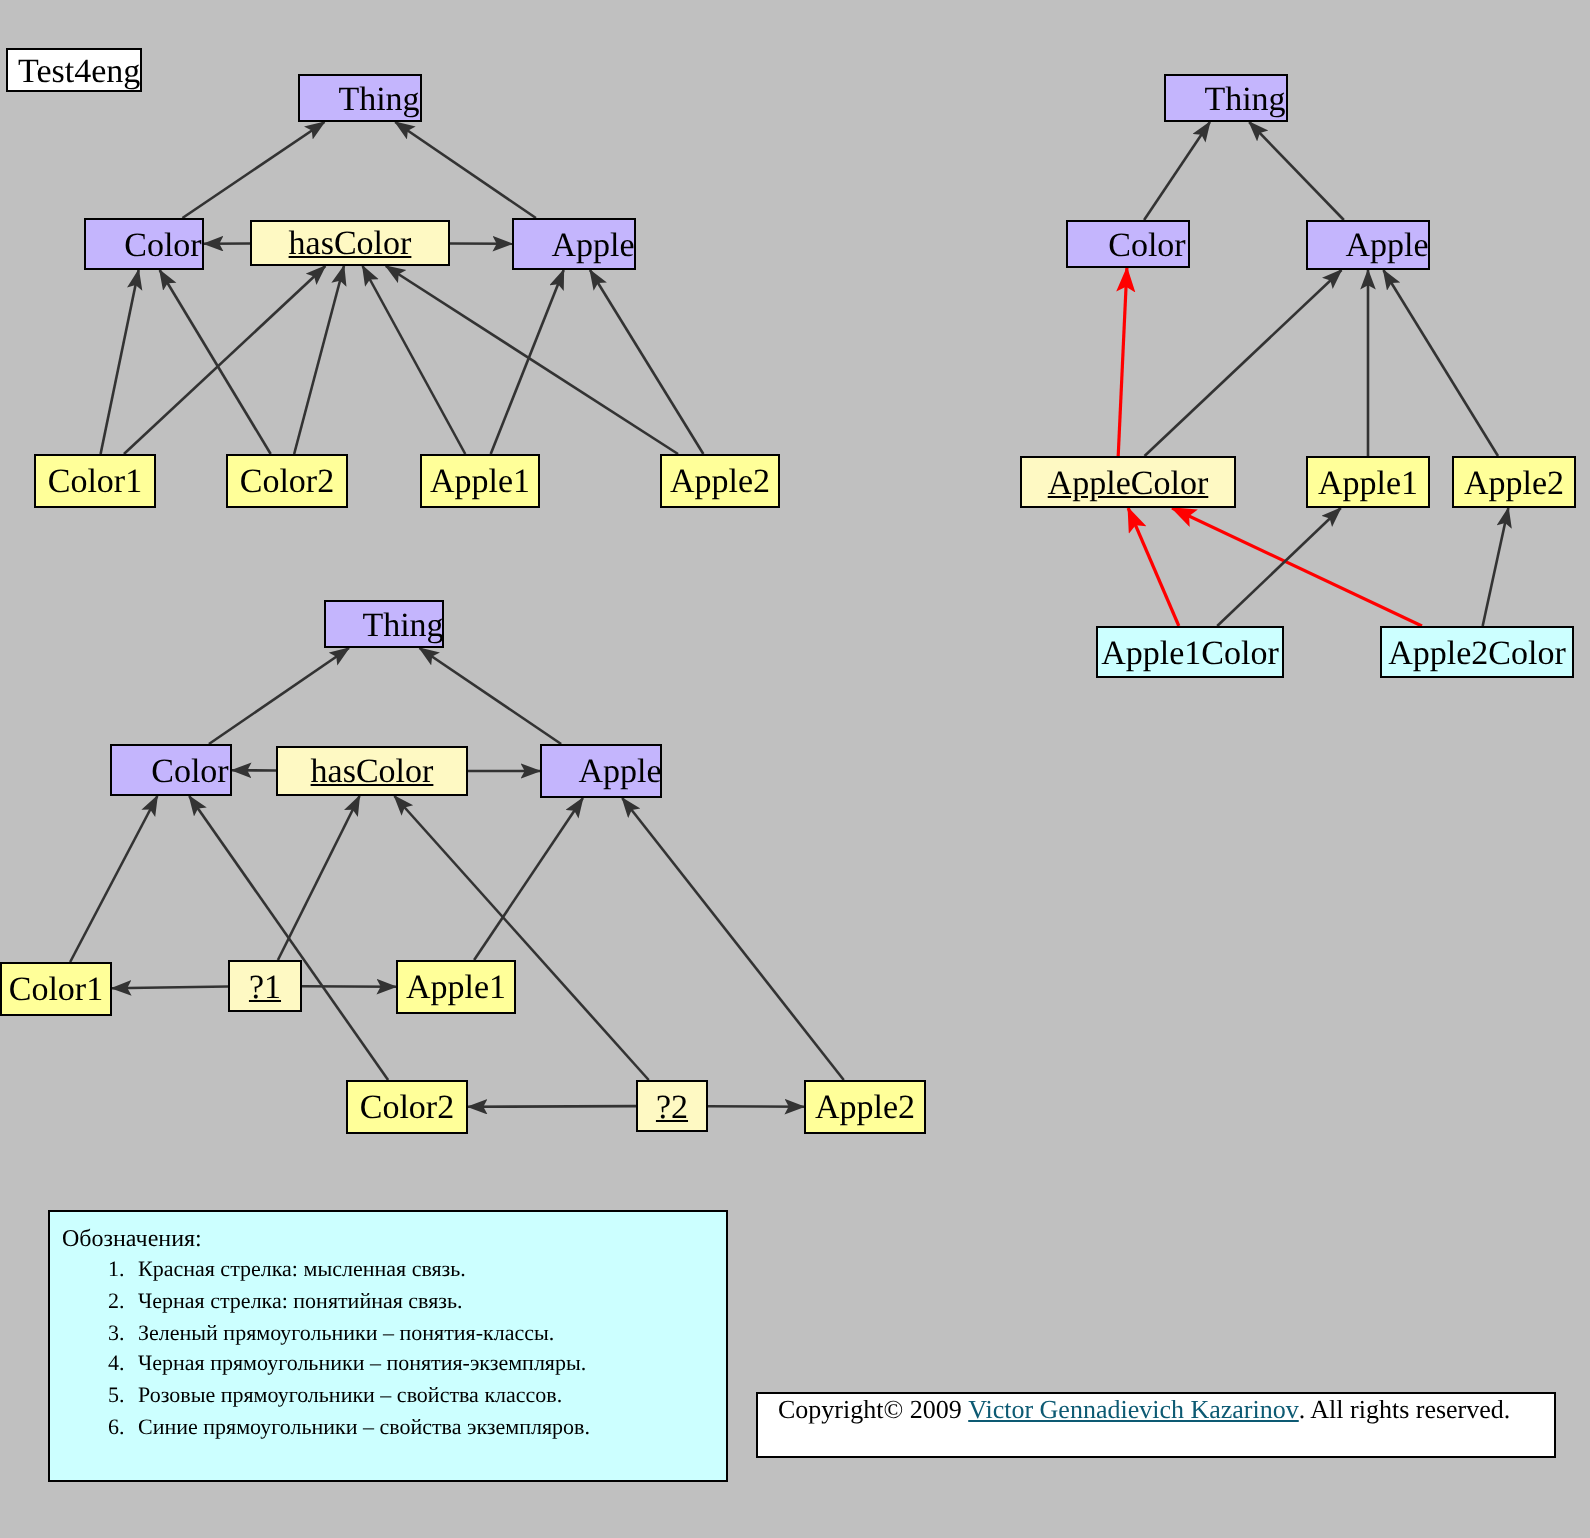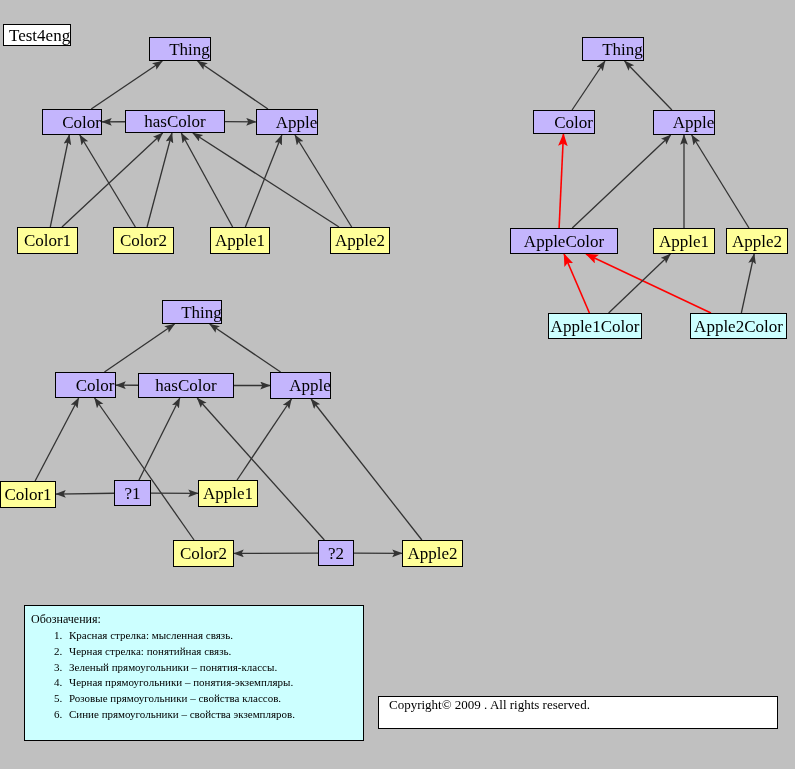--- a/index.html
+++ b/index.html
@@ -32,21 +32,21 @@
     justify-content: center;
     font-family: "Liberation Serif", "DejaVu Serif", serif;
     font-size: 17px;
     color: #000;
     line-height: 1;
     white-space: nowrap;
     z-index: 5;
   }
   .n-class    { background: #c4b5fd; padding-left: 19px; }
   .n-instance { background: #ffff99; }
-  .n-classprop{ background: #c4b5fd; }
+  .n-classprop{ background: #fef9c3; text-decoration: underline; }
   .n-instprop { background: #ccffff; }
   .n-title    { background: #ffffff; justify-content: flex-start; padding-left: 5px; }
 
   #legend-box {
     position: absolute;
     left: 4px;
     top: 605px;
     width: 340px;
     height: 136px;
     background: #ccffff;
@@ -237,16 +237,17 @@
         <li>Черная стрелка: понятийная связь.</li>
         <li>Зеленый прямоугольники – понятия-классы.</li>
         <li>Черная прямоугольники – понятия-экземпляры.</li>
         <li>Розовые прямоугольники – свойства классов.</li>
         <li>Синие прямоугольники – свойства экземпляров.</li>
       </ol>
   </div>
 
   <div id="copyright-box">
     <span class="cr-seg">Copyright© 2009 </span>
+      <a href="#">Victor Gennadievich Kazarinov</a>
       <span class="cr-seg">. All rights reserved.</span>
   </div>
 
 </div>
 
 </body></html>

